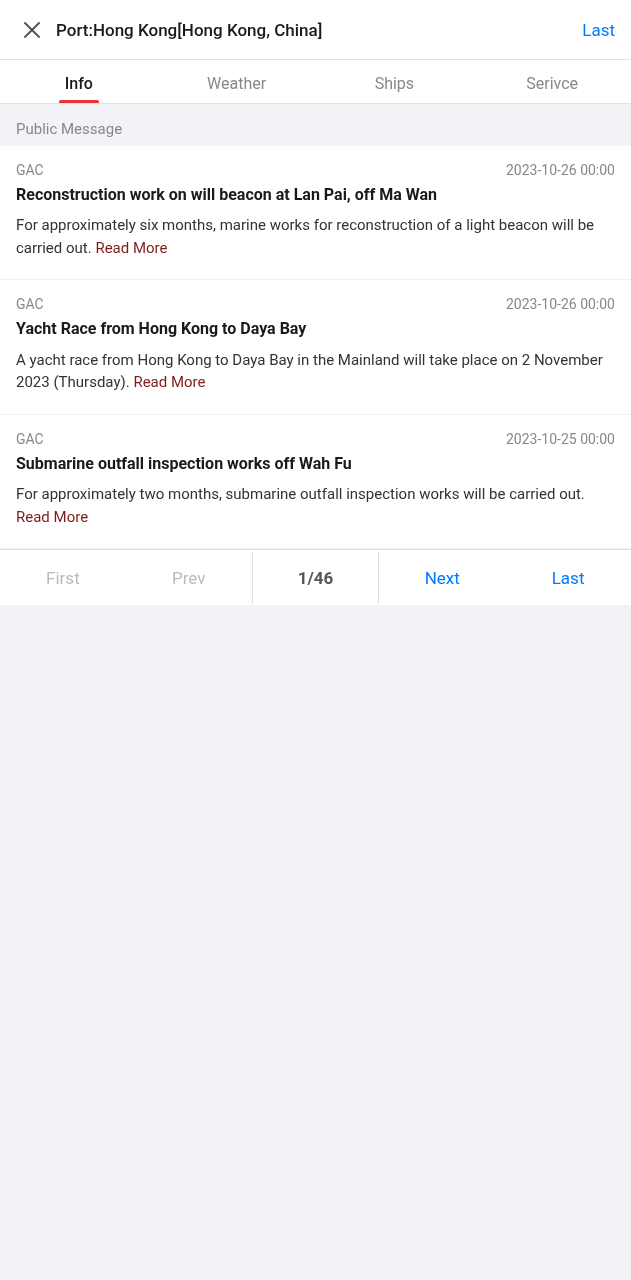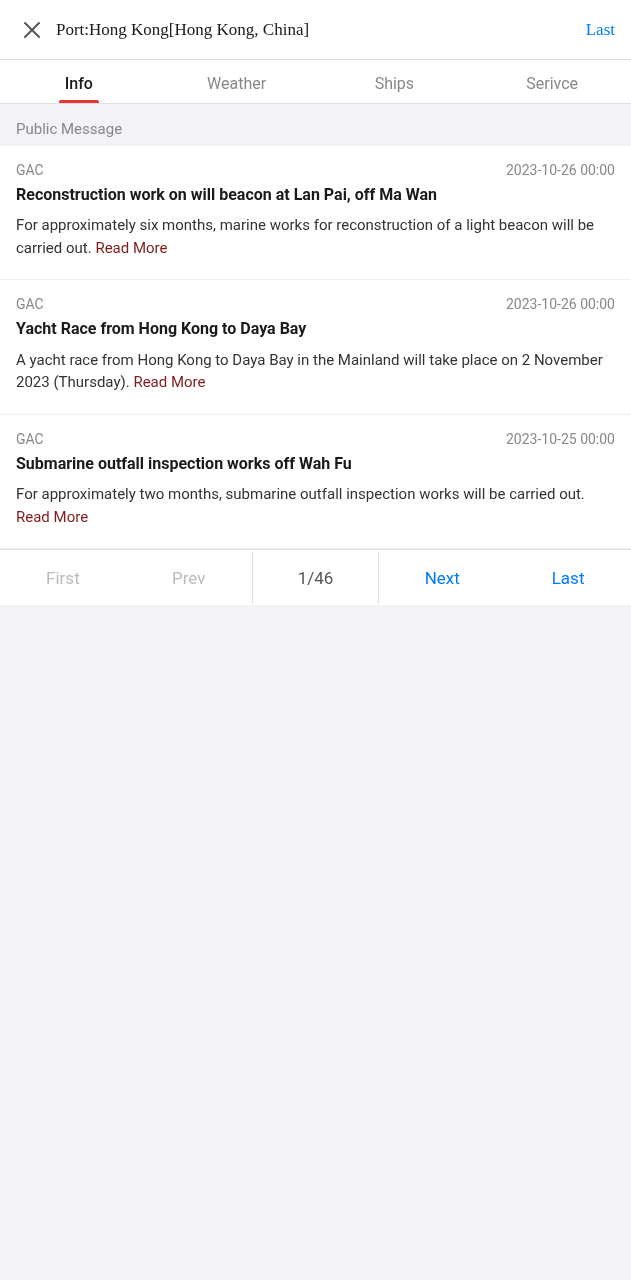--- a/index.html
+++ b/index.html
@@ -11,21 +11,20 @@
       min-height: 1280px;
     }
 
     .header {
       background: #fff;
       display: flex;
       align-items: center;
       padding: 12px 16px;
       border-bottom: 1px solid #e0e0e0;
       min-height: 60px;
-      font-family: Liberation Serif, serif;
     }
     .header-close {
       width: 32px;
       height: 32px;
       display: flex;
       align-items: center;
       justify-content: center;
       cursor: pointer;
       flex-shrink: 0;
     }
@@ -139,20 +138,21 @@
       color: #007aff;
     }
     .page-info {
       flex: 1;
       text-align: center;
       font-size: 17px;
       color: #555;
       border-left: 1px solid #e0e0e0;
       border-right: 1px solid #e0e0e0;
       padding: 16px 0;
+      font-weight: bold;
     }
   </style>
 </head>
 <body>
 
 <div class="header">
   <div class="header-close">
     <svg width="18" height="18" viewBox="0 0 18 18" fill="none">
       <line x1="2" y1="2" x2="16" y2="16" stroke="#555" stroke-width="2" stroke-linecap="round"></line>
       <line x1="16" y1="2" x2="2" y2="16" stroke="#555" stroke-width="2" stroke-linecap="round"></line>

